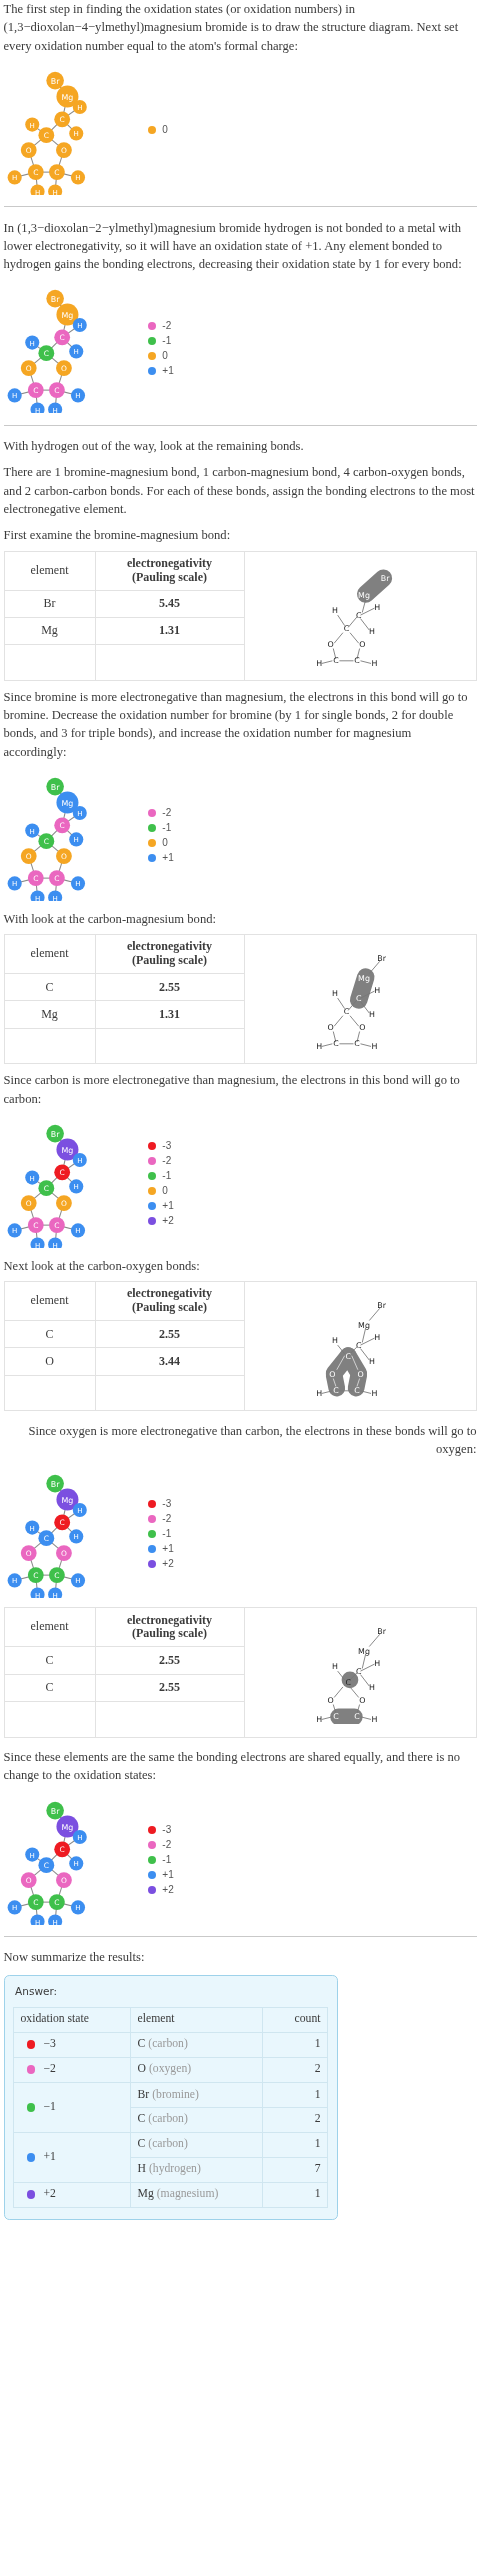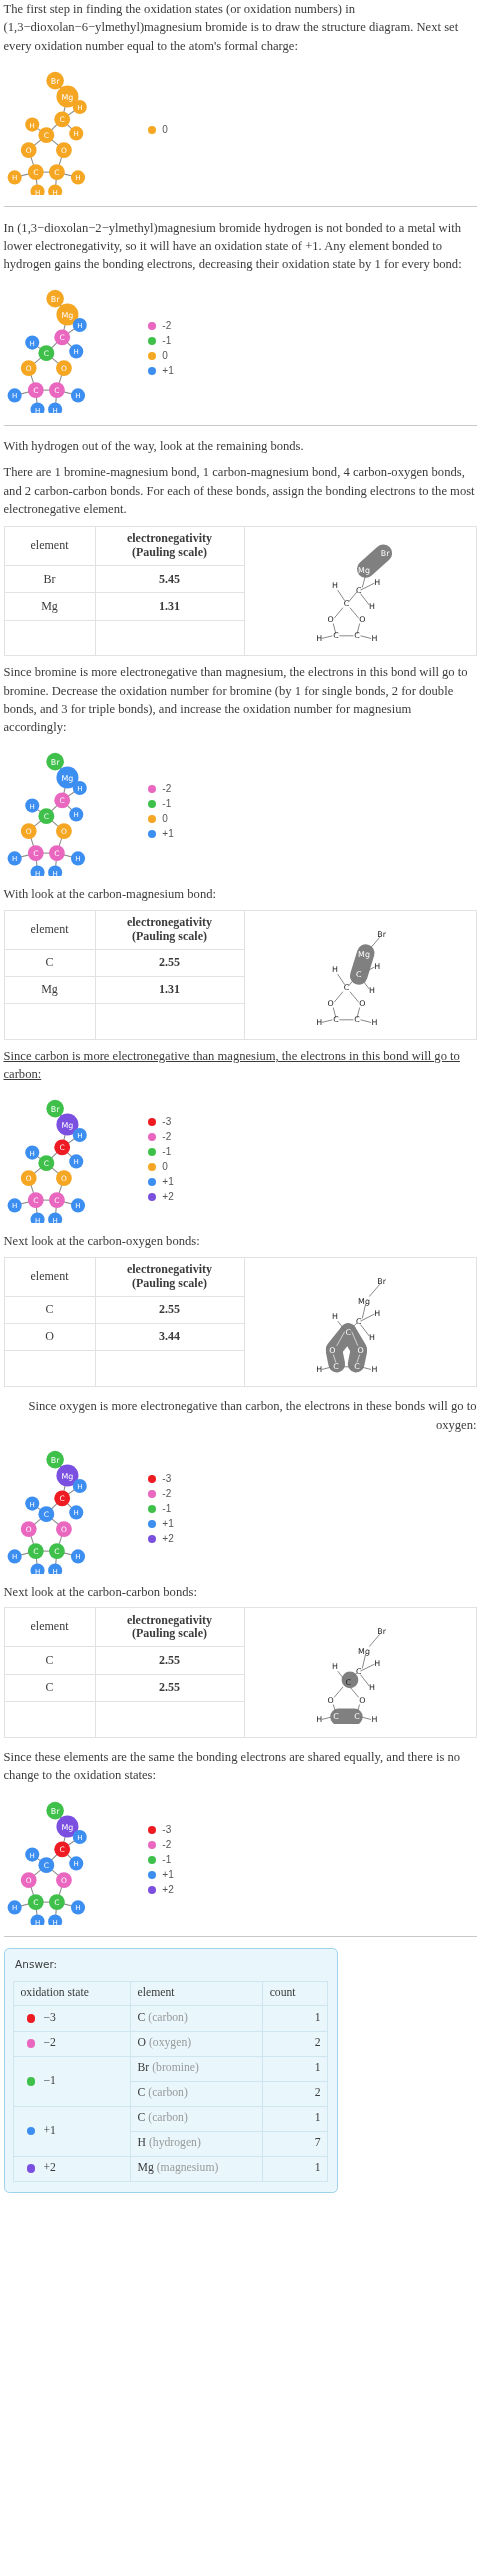--- a/index.html
+++ b/index.html
@@ -76,21 +76,21 @@
   .osval{vertical-align:middle;}
   .elsym{font-family:"Liberation Serif",serif;}
   .elname{color:#9a9a9a;}
 </style>
 </head>
 <body>
 
 <div class="page">
 
   <div class="step">
-    <p class="txt">The first step in finding the oxidation states (or oxidation numbers) in (1,3−dioxolan−6−ylmethyl)magnesium bromide is to draw the structure diagram. Next set every oxidation number equal to the atom's formal charge:</p>
+    <p class="txt">The first step in finding the oxidation states (or oxidation numbers) in (1,3−dioxolan−4−ylmethyl)magnesium bromide is to draw the structure diagram. Next set every oxidation number equal to the atom's formal charge:</p>
     <div class="figrow">
       <div class="mol">
         <svg width="141" height="132" viewBox="0 0 160 150" style="font-size:14.3px">
           <g stroke="#8a8a8a" stroke-width="1.2">
             <line x1="72" y1="38" x2="58" y2="20"></line>
             <line x1="72" y1="38" x2="66" y2="64"></line>
             <line x1="66" y1="64" x2="86" y2="50"></line>
             <line x1="66" y1="64" x2="82" y2="80"></line>
             <line x1="66" y1="64" x2="48" y2="82"></line>
             <line x1="48" y1="82" x2="32" y2="70"></line>
@@ -227,20 +227,21 @@
   </div>
 
   <hr class="sep">
 
   <div class="step">
     <p class="txt">With hydrogen out of the way, look at the remaining bonds.</p>
     <p class="txt">There are 1 bromine-magnesium bond, 1 carbon-magnesium bond, 4 carbon-oxygen bonds, and 2 carbon-carbon bonds.  For each of these bonds, assign the bonding electrons to the most electronegative element.</p>
   </div>
 
   <div class="step">
+    <p class="txt tight">First examine the bromine-magnesium bond:</p>
     <div class="entable-wrap">
       <table class="entable">
         <tbody>
             <tr>
           <td class="c1 hdr">element</td>
           <td class="c2 hdr">
             <div>electronegativity</div>
             <div>(Pauling scale)</div>
           </td>
         </tr>
@@ -427,21 +428,21 @@
             <text x="36" y="94">O</text>
             <text x="72" y="94">O</text>
             <text x="42" y="113">C</text>
             <text x="66" y="113">C</text>
             <text x="23" y="116">H</text>
             <text x="86" y="116">H</text>
           </g>
         </svg>
       </div>
     </div>
-    <p class="txt" style="margin-top:1px;text-decoration:underline;">Since carbon is more electronegative than magnesium, the electrons in this bond will go to carbon:</p>
+    <p class="txt" style="margin-top:1px;">Since carbon is more electronegative than magnesium, the electrons in this bond will go to carbon:</p>
     <div class="figrow">
       <div class="mol">
         <svg width="141" height="132" viewBox="0 0 160 150" style="font-size:14.3px">
           <g stroke="#8a8a8a" stroke-width="1.2">
             <line x1="72" y1="38" x2="58" y2="20"></line>
               <line x1="72" y1="38" x2="66" y2="64"></line>
             <line x1="66" y1="64" x2="86" y2="50"></line>
               <line x1="66" y1="64" x2="82" y2="80"></line>
             <line x1="66" y1="64" x2="48" y2="82"></line>
               <line x1="48" y1="82" x2="32" y2="70"></line>
@@ -661,21 +662,20 @@
           </div>
         <div class="lrow">
             <span class="dot" style="background:#7b4fe0"></span>
             <span class="lbl">+2</span>
           </div>
       </div>
     </div>
   </div>
 
   <div class="step">
-    <p class="txt tight">Next look at the carbon-carbon bonds:</p>
     <div class="entable-wrap">
       <table class="entable">
         <tbody>
             <tr>
           <td class="c1 hdr">element</td>
           <td class="c2 hdr">
             <div>electronegativity</div>
             <div>(Pauling scale)</div>
           </td>
         </tr>
@@ -807,28 +807,29 @@
             <span class="dot" style="background:#7b4fe0"></span>
             <span class="lbl">+2</span>
           </div>
       </div>
     </div>
   </div>
 
   <hr class="sep">
 
   <div class="step">
+    <p class="txt">Now summarize the results:</p>
     <div class="answerbox">
       <div class="answerlabel">Answer:</div>
       <table class="anstable">
         <tbody>
             <tr>
           <td class="os h">oxidation state</td>
           <td class="el h">element</td>
-          <td class="cnt h" style="text-align:left">count</td>
+          <td class="cnt h" style="text-align:right">count</td>
         </tr>
 
         <tr>
           <td class="os">
             <span class="osdot" style="background:#ee1b22"></span><span class="osval">−3</span>
           </td>
           <td class="el"><span class="elsym">C</span> <span class="elname">(carbon)</span></td>
           <td class="cnt">1</td>
         </tr>
 

